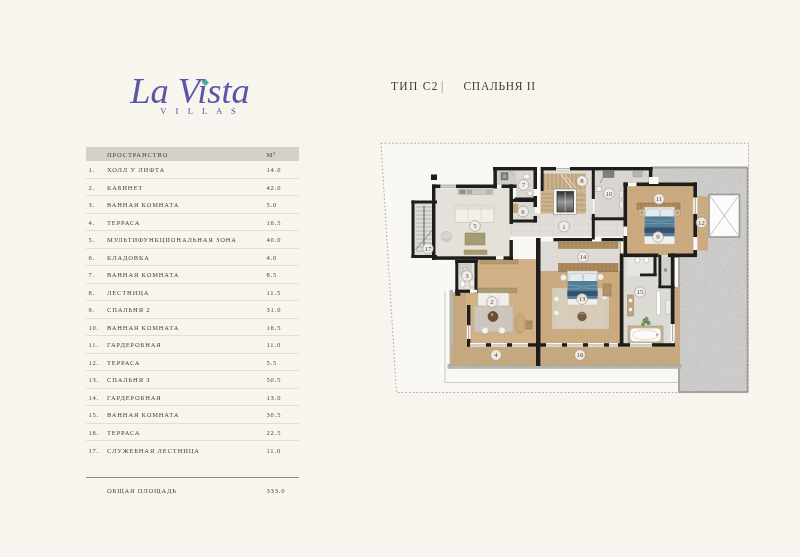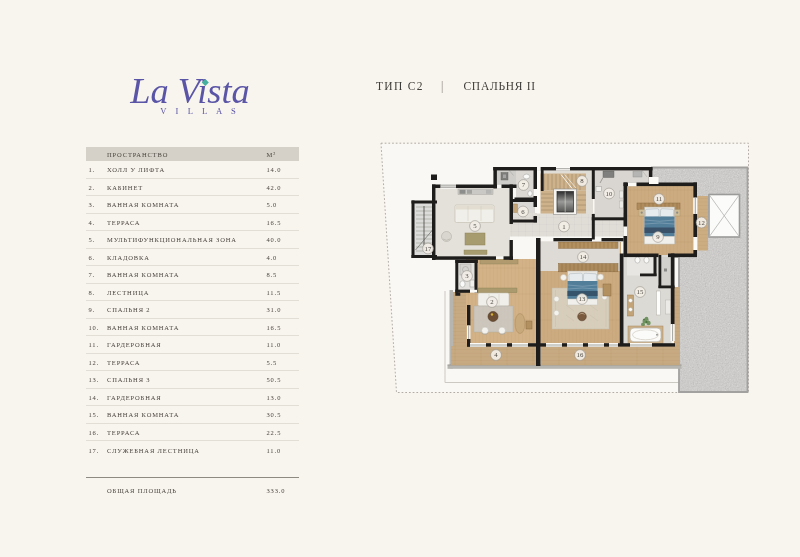--- a/index.html
+++ b/index.html
@@ -15,21 +15,21 @@
 .c1{left:2.5px;}
 .c2{left:21px;}
 .c3{left:180.5px;}
 #total{left:86px;top:477px;width:213px;border-top:1px solid #8f8a81;height:21px;font-size:6.5px;color:#4b463f;position:absolute;}
 #total span{position:absolute;top:55%;transform:translateY(-50%);letter-spacing:0.85px;}
 </style></head>
 <body>
 <div class="abs" id="logo">La Vista</div>
 <div class="abs" id="villas">V I L L A S</div>
 <div class="abs" id="diam"></div>
-<div class="abs ttl" style="left:376px;">ТИП С2</div>
+<div class="abs ttl" style="left:391px;">ТИП С2</div>
 <div class="abs ttl" style="left:441px;color:#8a867e;">|</div>
 <div class="abs ttl" style="left:463.5px;letter-spacing:0.7px;">СПАЛЬНЯ II</div>
 <div class="abs" id="tbl">
 <div class="hdr">
       <span class="c2">ПРОСТРАНСТВО</span>
       <span class="c3">М²</span>
     </div>
 <div class="row">
       <span class="c1">1.</span>
       <span class="c2">ХОЛЛ У ЛИФТА</span>

